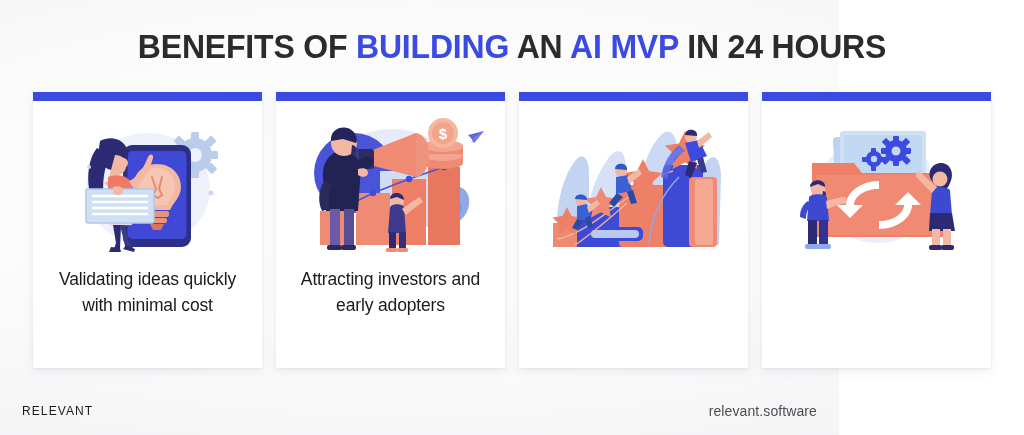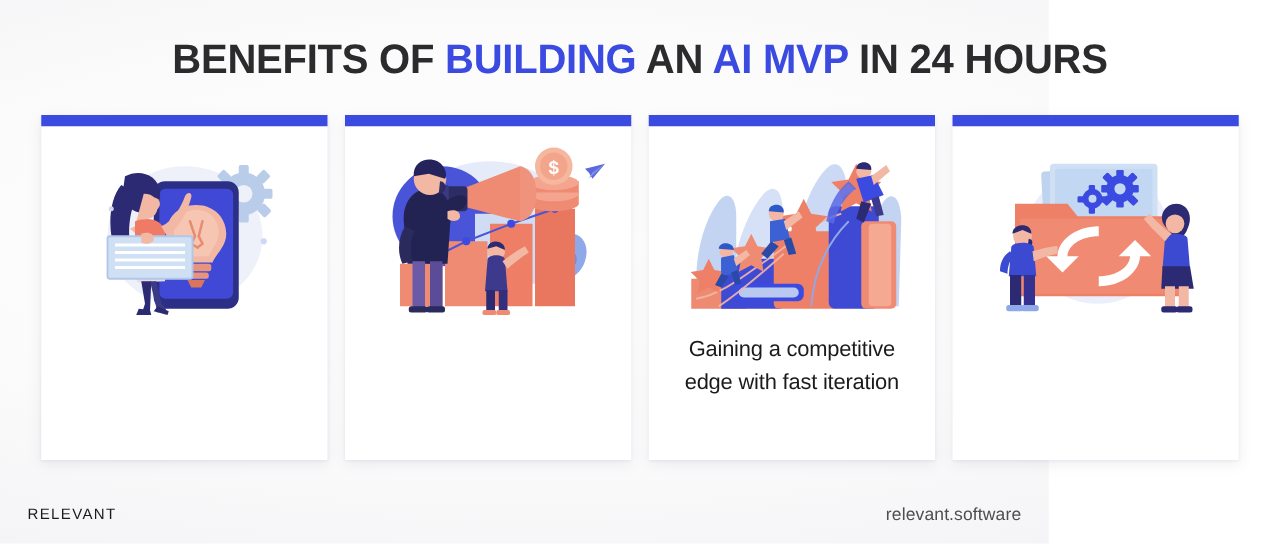--- a/index.html
+++ b/index.html
@@ -175,20 +175,21 @@
             <line x1="39" y1="93" x2="95" y2="93"></line>
             <line x1="39" y1="99" x2="95" y2="99"></line>
           </g>
 
           <path d="M60 72 C66 70 70 72 70 76 C70 80 64 81 60 79 Z" fill="#f3b8a4"></path>
 
           <circle cx="158" cy="78" r="2.5" fill="#cdd9f2"></circle>
           <circle cx="36" cy="52" r="2" fill="#cdd9f2"></circle>
         </svg>
       </div>
+      <div class="card-caption">Validating ideas quickly with minimal cost</div>
     </div>
 
     <div class="card">
       <div class="card-topbar"></div>
       <div class="art-wrap">
         <svg viewBox="0 0 190 140" xmlns="http://www.w3.org/2000/svg">
 
           <ellipse cx="96" cy="56" rx="60" ry="42" fill="#e6ebfa"></ellipse>
           <circle cx="58" cy="58" r="40" fill="#4a54d8"></circle>
           <path d="M84 56 h60 v56 h-60 z" fill="#cfdcf3"></path>
@@ -254,20 +255,21 @@
             <path d="M94 84 C94 76 108 76 108 85 L101 82 Z" fill="#2c2a72"></path>
             <path d="M94 93 C94 88 108 88 108 93 L110 118 L92 118 Z" fill="#3d3a8e"></path>
             <path d="M106 94 C114 88 120 84 124 82 l3 5 c-5 3 -11 8 -17 13 Z" fill="#f3b8a4"></path>
             <rect x="93" y="117" width="7" height="18" fill="#2c2a72"></rect>
             <rect x="103" y="117" width="7" height="18" fill="#332f7d"></rect>
             <rect x="90" y="133" width="11" height="4" rx="1.5" fill="#ef8a73"></rect>
             <rect x="101" y="133" width="11" height="4" rx="1.5" fill="#ef8a73"></rect>
           </g>
         </svg>
       </div>
+      <div class="card-caption">Attracting investors and early adopters</div>
     </div>
 
     <div class="card">
       <div class="card-topbar"></div>
       <div class="art-wrap">
         <svg viewBox="0 0 190 140" xmlns="http://www.w3.org/2000/svg">
 
           <path d="M20 130 C14 100 22 64 36 46 C44 36 50 44 50 58 L50 130 Z" fill="#c3d4f2"></path>
           <path d="M46 130 C44 96 56 58 72 40 C82 30 88 40 87 58 L84 130 Z" fill="#d6e1f7"></path>
           <path d="M96 130 C92 86 104 38 122 20 C132 10 140 22 138 44 L132 130 Z" fill="#ccd9f4"></path>
@@ -319,21 +321,20 @@
             <path d="M146 20 C146 13 159 13 158 21 Z" fill="#2c2a72"></path>
             <path d="M146 28 l14 -3 l8 16 l-16 6 Z" fill="#3b4ae0"></path>
             <path d="M158 26 l12 -9 l3 5 l-13 11 Z" fill="#f3b8a4"></path>
             <path d="M140 32 l-8 6 l3 5 l10 -6 Z" fill="#f3b8a4"></path>
             <path d="M150 46 l-4 14 l6 3 l6 -15 Z" fill="#2c2a72"></path>
             <path d="M158 44 l4 14 l6 -1 l-4 -15 Z" fill="#3b3a8e"></path>
             <path d="M140 30 C130 38 124 50 122 62 l6 2 c3 -12 9 -22 18 -28 Z" fill="#5a68e4" opacity="0.85"></path>
           </g>
         </svg>
       </div>
-      <div class="card-caption">Gaining a competitive edge with fast iteration</div>
     </div>
 
     <div class="card">
       <div class="card-topbar"></div>
       <div class="art-wrap">
         <svg viewBox="0 0 190 140" xmlns="http://www.w3.org/2000/svg">
 
           <ellipse cx="96" cy="74" rx="58" ry="54" fill="#eaeffb"></ellipse>
 
           <rect x="52" y="20" width="86" height="48" rx="3" fill="#bed3ee" transform="rotate(-3 95 44)"></rect>

